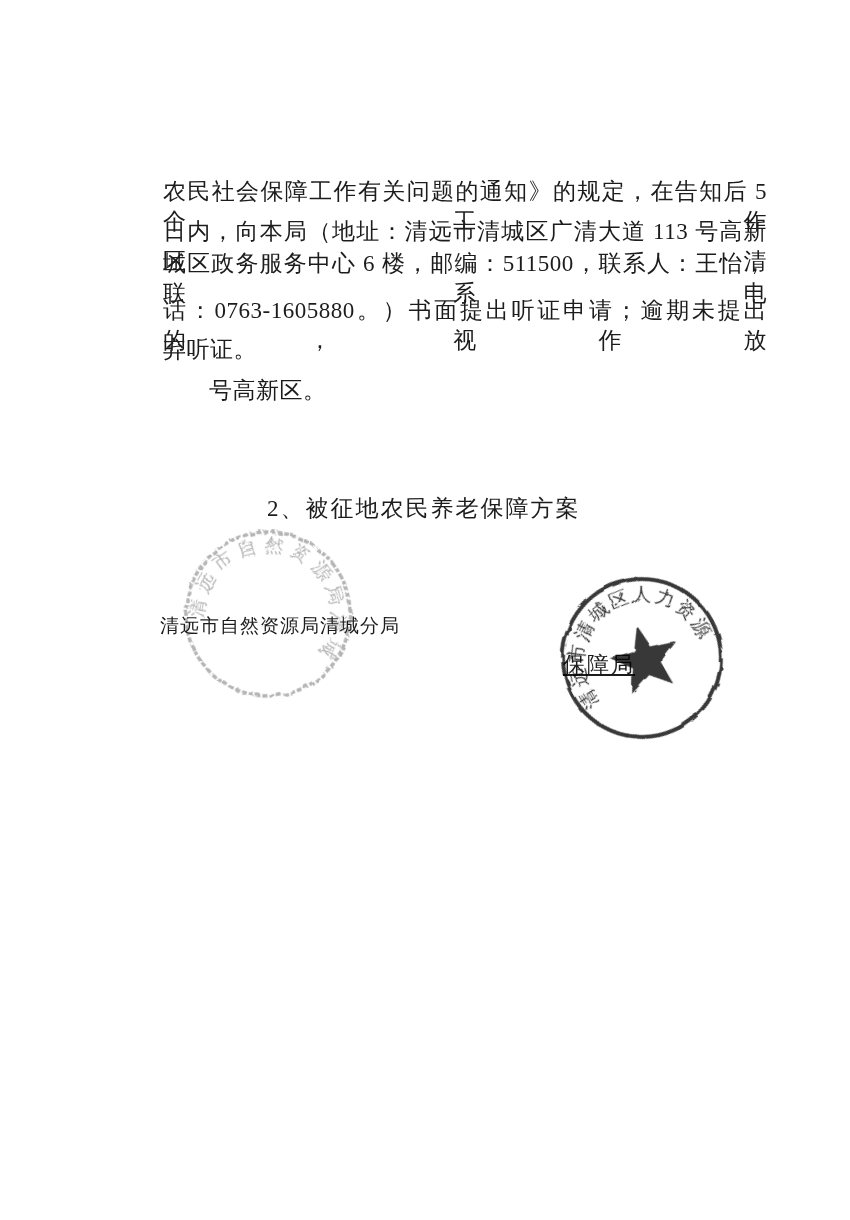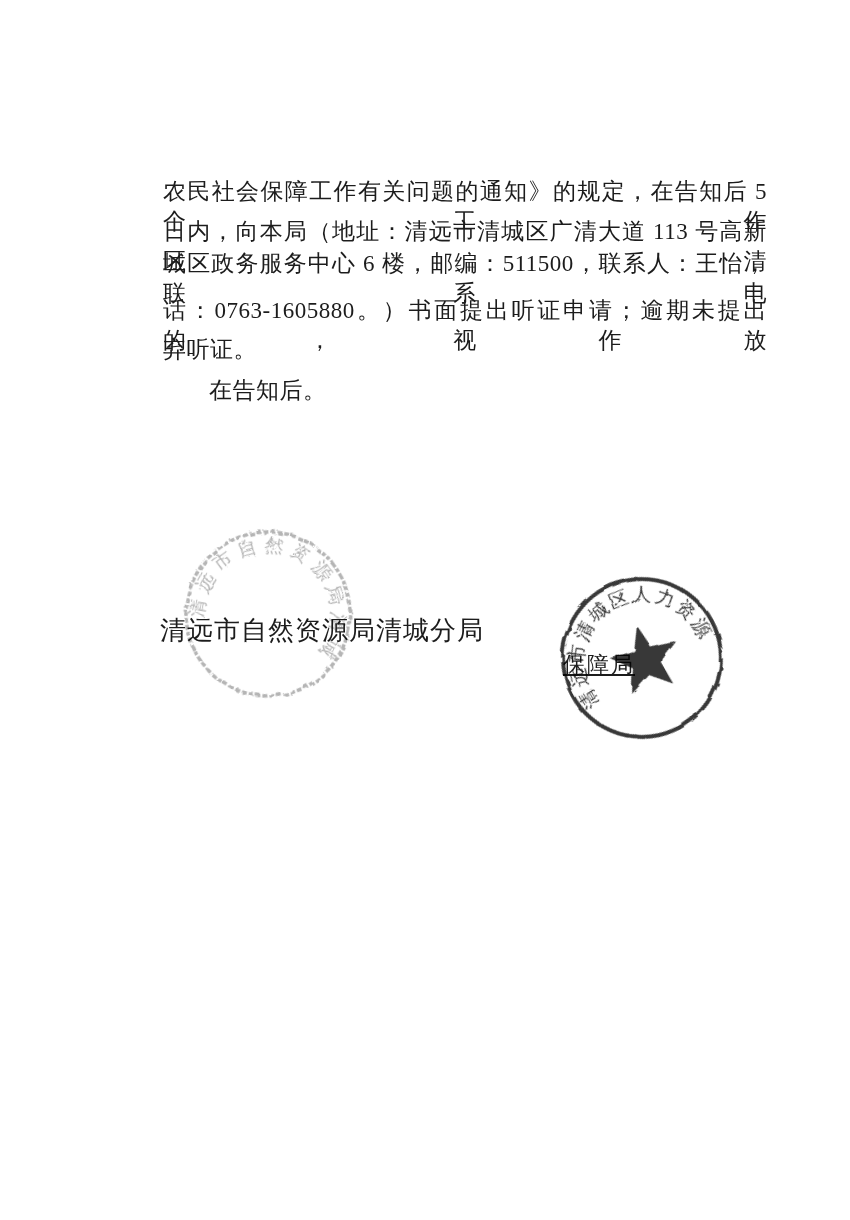--- a/index.html
+++ b/index.html
@@ -21,41 +21,42 @@
     text-justify:inter-ideograph;
   }
   .l1{top:177px;}
   .l2{top:217px;}
   .l3{top:249px;}
   .l4{top:296px;}
   .l5{top:335px;}
   .l6{top:376px;padding-left:46px;width:558px;}
   .att1{position:absolute;left:170px;top:453px;font-size:23px;letter-spacing:2px;white-space:nowrap;}
   .att2{position:absolute;left:231px;top:493px;font-size:23px;letter-spacing:2px;white-space:nowrap;}
-  .org-left{position:absolute;left:124px;top:613px;font-size:26px;letter-spacing:1px;white-space:nowrap;}
+  .org-left{position:absolute;left:124px;top:613px;font-size:19px;letter-spacing:1px;white-space:nowrap;}
   .org-right-1{position:absolute;left:424px;top:613px;font-size:22px;letter-spacing:1px;white-space:nowrap;}
   .org-right-2{position:absolute;left:527px;top:650px;font-size:22px;letter-spacing:2px;white-space:nowrap;text-decoration:underline;}
   .dateline{position:absolute;left:348px;top:710px;font-size:23px;letter-spacing:1px;white-space:nowrap;}
   .stamp{position:absolute;mix-blend-mode:multiply;pointer-events:none;}
   .stamp-left{left:132px;top:514px;width:200px;height:200px;opacity:0.38;}
   .stamp-right{left:506px;top:558px;width:200px;height:200px;opacity:0.88;}
   svg text{font-family:"Liberation Serif","DejaVu Serif",serif;}
 </style>
 </head>
 <body>
 
 <div class="page">
 
   <div class="bodyline just l1">农民社会保障工作有关问题的通知》的规定，在告知后 5 个工作</div>
   <div class="bodyline just l2">日内，向本局（地址：清远市清城区广清大道 113 号高新区、清</div>
   <div class="bodyline just l3">城区政务服务中心 6 楼，邮编：511500，联系人：王怡，联系电</div>
   <div class="bodyline just l4">话：0763-1605880。）书面提出听证申请；逾期未提出的，视作放</div>
   <div class="bodyline l5">弃听证。</div>
-  <div class="bodyline l6">在告知后。</div>
+  <div class="bodyline l6">号高新区。</div>
 
+  <div class="att2">2、被征地农民养老保障方案</div>
 
   <div class="org-left">清远市自然资源局清城分局</div>
   <div class="org-right-2">保障局</div>
 
   <svg class="stamp stamp-left" viewBox="0 0 200 200" xmlns="http://www.w3.org/2000/svg">
     <defs>
       <filter id="roughL" x="-20%" y="-20%" width="140%" height="140%">
         <feTurbulence type="fractalNoise" baseFrequency="0.09" numOctaves="2" result="n"></feTurbulence>
         <feDisplacementMap in="SourceGraphic" in2="n" scale="5"></feDisplacementMap>
       </filter>

